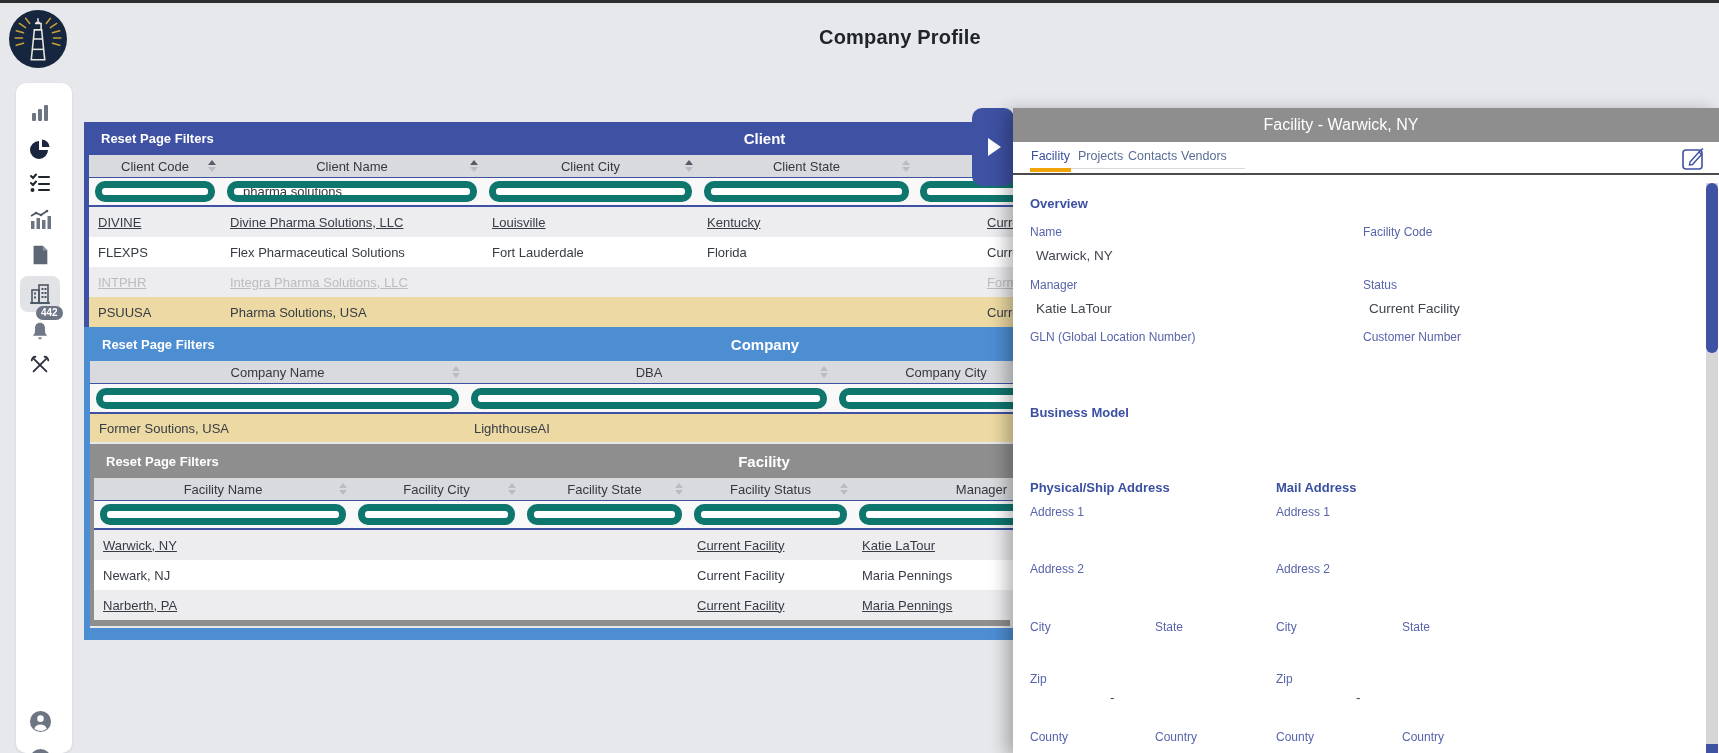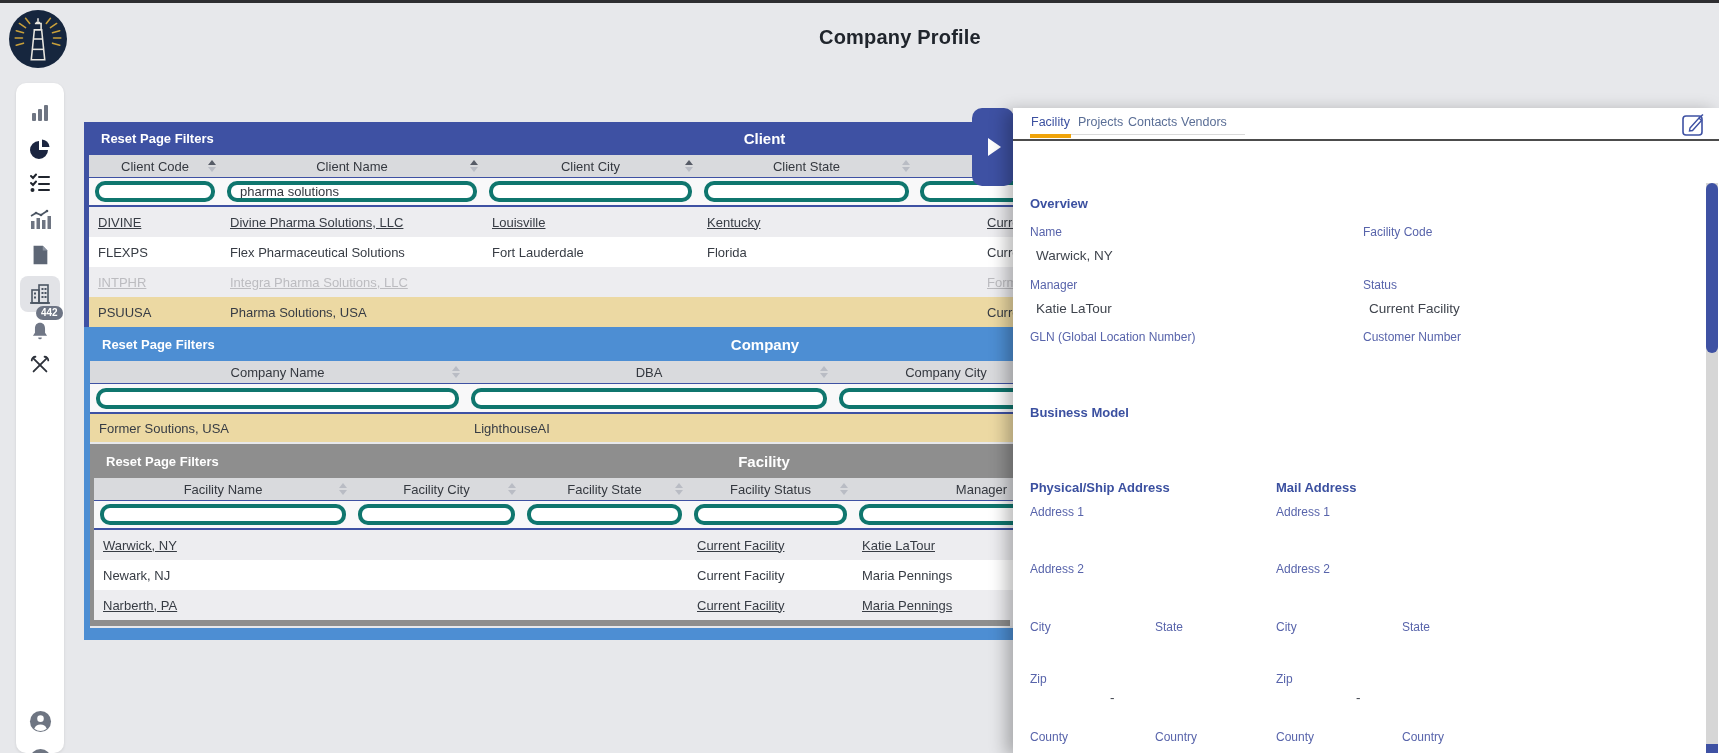--- a/index.html
+++ b/index.html
@@ -4,21 +4,21 @@
 <style>
   html,body{margin:0;padding:0;background:#cfd0d4;}
   .screen{position:relative;width:1719px;height:753px;background:#e7e8eb;overflow:hidden;
           font-family:"Liberation Sans",sans-serif;}
   .topline{position:absolute;left:0;top:0;width:100%;height:3px;background:#2e2e31;}
   .logo{position:absolute;left:9px;top:10px;width:58px;height:58px;cursor:pointer;}
   .page-title{position:absolute;left:660px;top:26px;width:480px;text-align:center;
               font-size:20px;font-weight:bold;color:#20252c;letter-spacing:.2px;}
 
   
-  .sidebar{position:absolute;left:16px;top:83px;width:48px;height:670px;background:#fff;
+  .sidebar{position:absolute;left:16px;top:83px;width:56px;height:670px;background:#fff;
            border-radius:10px;box-shadow:0 1px 3px rgba(0,0,0,.10);}
   .side-icon{position:absolute;left:4px;width:40px;height:36px;display:flex;align-items:center;
              justify-content:center;cursor:pointer;}
   .side-icon.active{background:#e2e3e7;border-radius:8px;}
   .badge{position:absolute;top:-7px;left:16px;background:#6d7484;color:#fff;font-size:10px;
          font-weight:bold;padding:1px 5px;border-radius:8px;line-height:12px;}
 
   
   .strip{position:absolute;}
   .tblbox{position:absolute;background:#fff;}
@@ -35,21 +35,21 @@
   .sortpair{position:absolute;right:5px;top:50%;transform:translateY(-50%);display:flex;
             flex-direction:column;gap:2px;}
   .tri-up{width:0;height:0;border-left:4px solid transparent;border-right:4px solid transparent;
           border-bottom:5px solid #b9bcc4;}
   .tri-dn{width:0;height:0;border-left:4px solid transparent;border-right:4px solid transparent;
           border-top:5px solid #b9bcc4;}
   .tri-up.on{border-bottom-color:#565b66;}
   .filters{display:flex;align-items:center;background:#f8f8f9;height:30px;box-sizing:border-box;
            border-top:1px solid #3e51a3;border-bottom:2px solid #3e51a3;}
   .fcell{display:flex;align-items:center;justify-content:center;flex-shrink:0;}
-  .filters input{height:21px;border:4px solid #0f766e;border-radius:10px;font-size:13px;
+  .filters input{height:21px;border:7px solid #0f766e;border-radius:10px;font-size:13px;
                  padding:0 9px;color:#34383f;background:#fff;outline:none;box-sizing:border-box;}
   .trow{display:flex;align-items:center;height:30px;font-size:13px;color:#373c44;cursor:pointer;}
   .trow .c{padding-left:9px;white-space:nowrap;overflow:hidden;box-sizing:border-box;flex-shrink:0;}
   .trow .c.fill{flex:1;}
   .trow.alt{background:#ededf0;text-decoration:underline;}
   .trow.sel{background:#ecd9a3;}
   .trow.muted{color:#bcbcc0;}
   .crow{height:28px;}
   .status-indent{text-indent:63px;}
 
@@ -423,20 +423,21 @@
       <div class="c" style="width:257px">Maria Pennings</div>
       <div class="c fill"></div>
     </div>
   </div>
 
   <div class="playbtn">
     <div class="playtri"></div>
   </div>
 
   <div class="panel">
+    <div class="panel-title">Facility - Warwick, NY</div>
     <div class="tabs">
       <span class="tab active" style="left:18px">Facility</span>
       <span class="tab" style="left:65px">Projects</span>
       <span class="tab" style="left:115px">Contacts</span>
       <span class="tab" style="left:168px">Vendors</span>
       <span class="edit-btn">
         <svg width="26" height="26" viewBox="0 0 26 26">
           <rect x="2" y="5" width="19" height="19" rx="3" fill="#fff" stroke="#3e51a3" stroke-width="1.6"></rect>
           <path d="M9,17 L18,7 L20.5,9.5 L11.5,19.5 L8.5,20 Z" fill="#fff" stroke="#3e51a3" stroke-width="1.4"></path>
           <line x1="18" y1="7" x2="22" y2="3.5" stroke="#3e51a3" stroke-width="1.6"></line>

